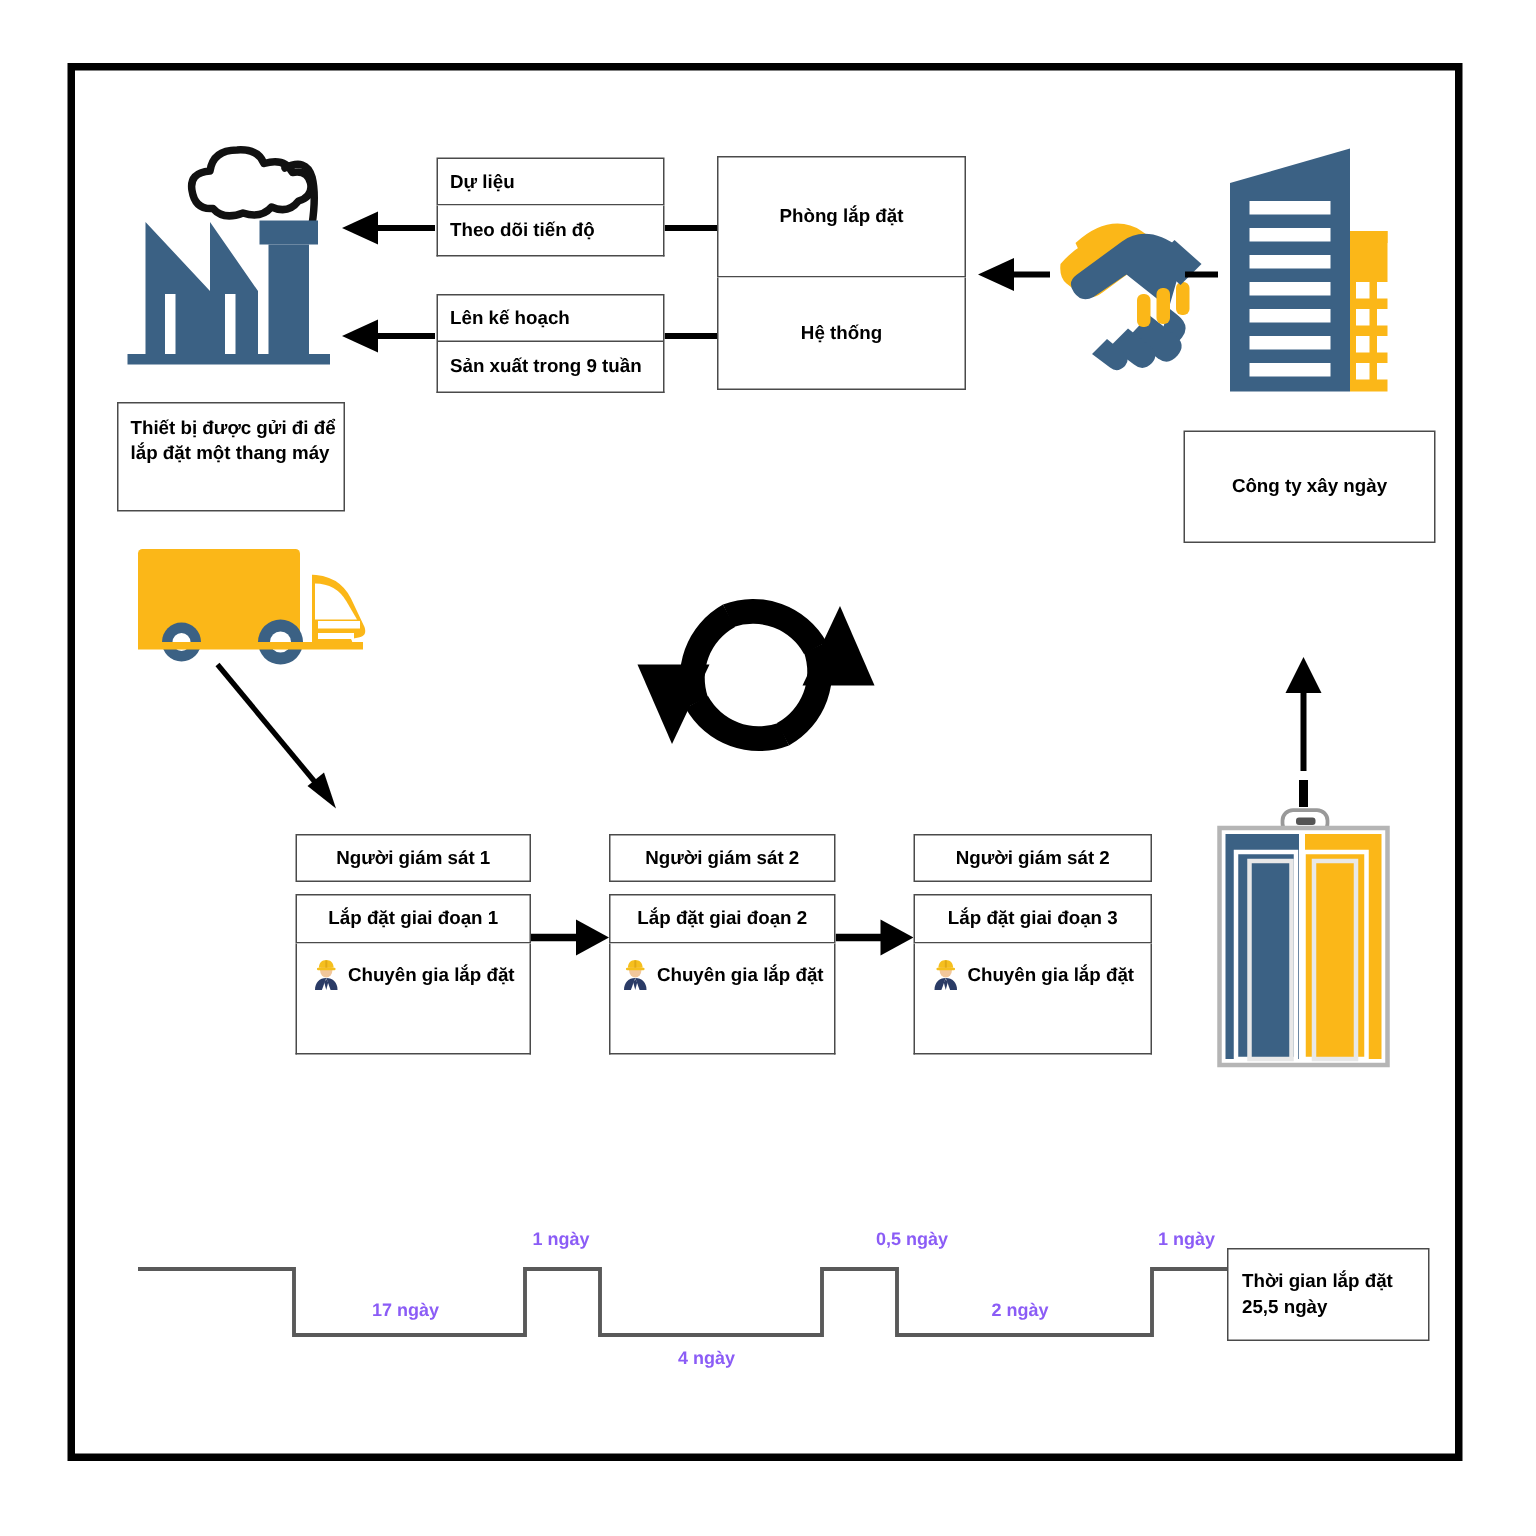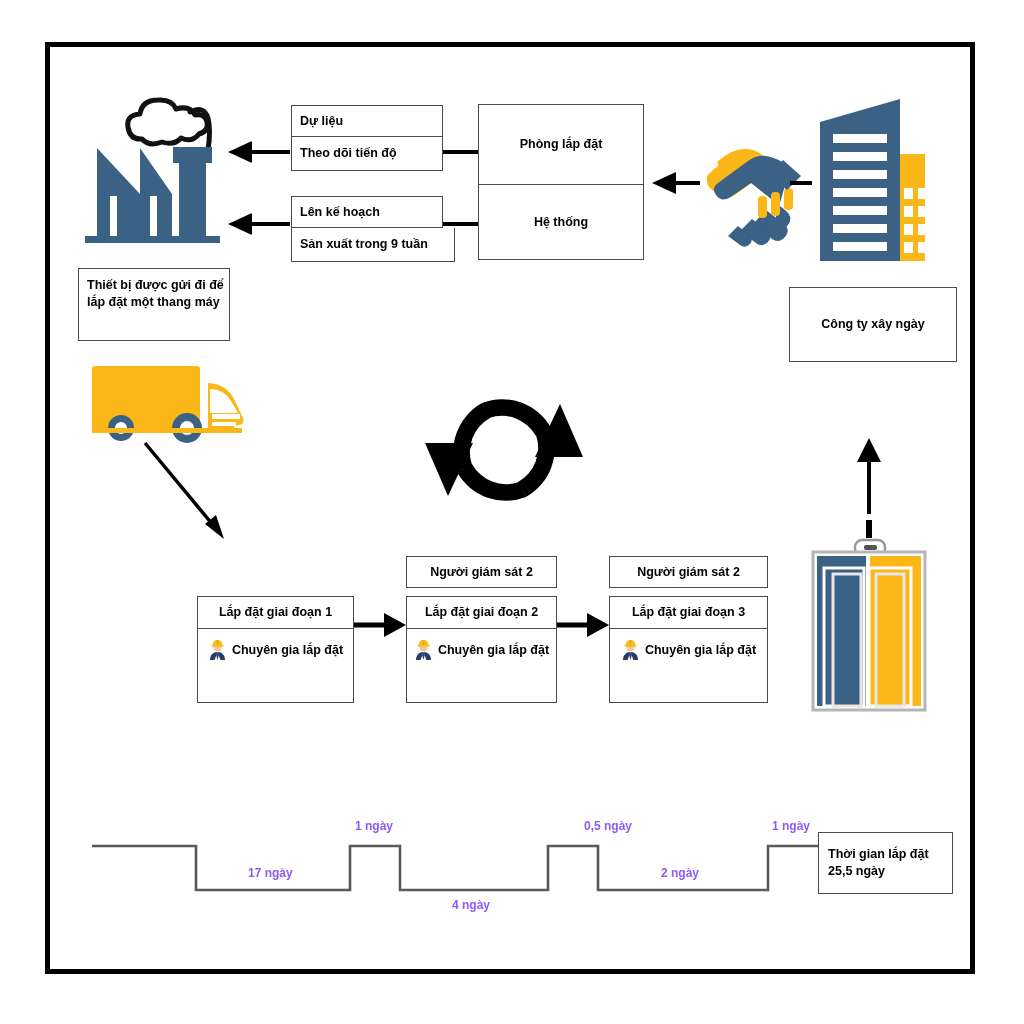--- a/index.html
+++ b/index.html
@@ -200,29 +200,30 @@
 
     <g>
       <polyline points="92,846 196,846 196,890 350,890 350,846 400,846 400,890 548,890 548,846 598,846 598,890 768,890 768,846 818,846" fill="none" stroke="#595959" stroke-width="2.6" stroke-linejoin="miter"></polyline>
     </g>
   </svg>
 
   <div class="box left-align cell-top" style="left:291px; top:105px; width:152px; height:32px;">Dự liệu</div>
   <div class="box left-align" style="left:291px; top:137px; width:152px; height:34px; border-top:none;">Theo dõi tiến độ</div>
 
   <div class="box left-align cell-top" style="left:291px; top:196px; width:152px; height:32px;">Lên kế hoạch</div>
-  <div class="box left-align" style="left:291px; top:228px; width:164px; height:34px; border-top:none;">Sản xuất trong 9 tuần</div>
+  <div class="box left-align" style="left:291px; top:228px; width:152px; height:34px; border-top:none;">Sản xuất trong 9 tuần</div>
 
   <div class="box cell-top" style="left:478px; top:104px; width:166px; height:81px;">Phòng lắp đặt</div>
   <div class="box" style="left:478px; top:185px; width:166px; height:75px; border-top:none;">Hệ thống</div>
 
   <div class="box left-align" style="left:78px; top:268px; width:152px; height:73px; align-items:flex-start; padding-top:8px;">Thiết bị được gửi đi để lắp đặt một thang máy</div>
 
   <div class="box cell-top" style="left:789px; top:287px; width:168px; height:75px;">Công ty xây ngày</div>
 
+  <div class="box" style="left:197px; top:556px; width:157px; height:32px;">Người giám sát 1</div>
   <div class="box cell-top" style="left:197px; top:596px; width:157px; height:33px;">Lắp đặt giai đoạn 1</div>
   <div class="box" style="left:197px; top:629px; width:157px; height:74px; border-top:none; align-items:flex-start; padding-top:10px;">
     <span class="worker-row">
       <svg class="worker-emoji" viewBox="0 0 19 22">
         <path d="M9.5 13 C5 13 2 16 2 21 L17 21 C17 16 14 13 9.5 13 Z" fill="#2A3B66"></path>
         <path d="M9.5 13 L6.6 21 L12.4 21 Z" fill="#ffffff"></path>
         <path d="M9.5 13.6 L8.2 16 L9.5 21 L10.8 16 Z" fill="#2A3B66"></path>
         <ellipse cx="9.5" cy="8" rx="4.1" ry="4.6" fill="#F2C79B"></ellipse>
         <path d="M4.6 6.2 C4.6 2.8 6.7 1 9.5 1 C12.3 1 14.4 2.8 14.4 6.2 Z" fill="#F5BF1E"></path>
         <rect x="3.3" y="6.1" width="12.4" height="1.7" rx="0.8" fill="#F5BF1E"></rect>

